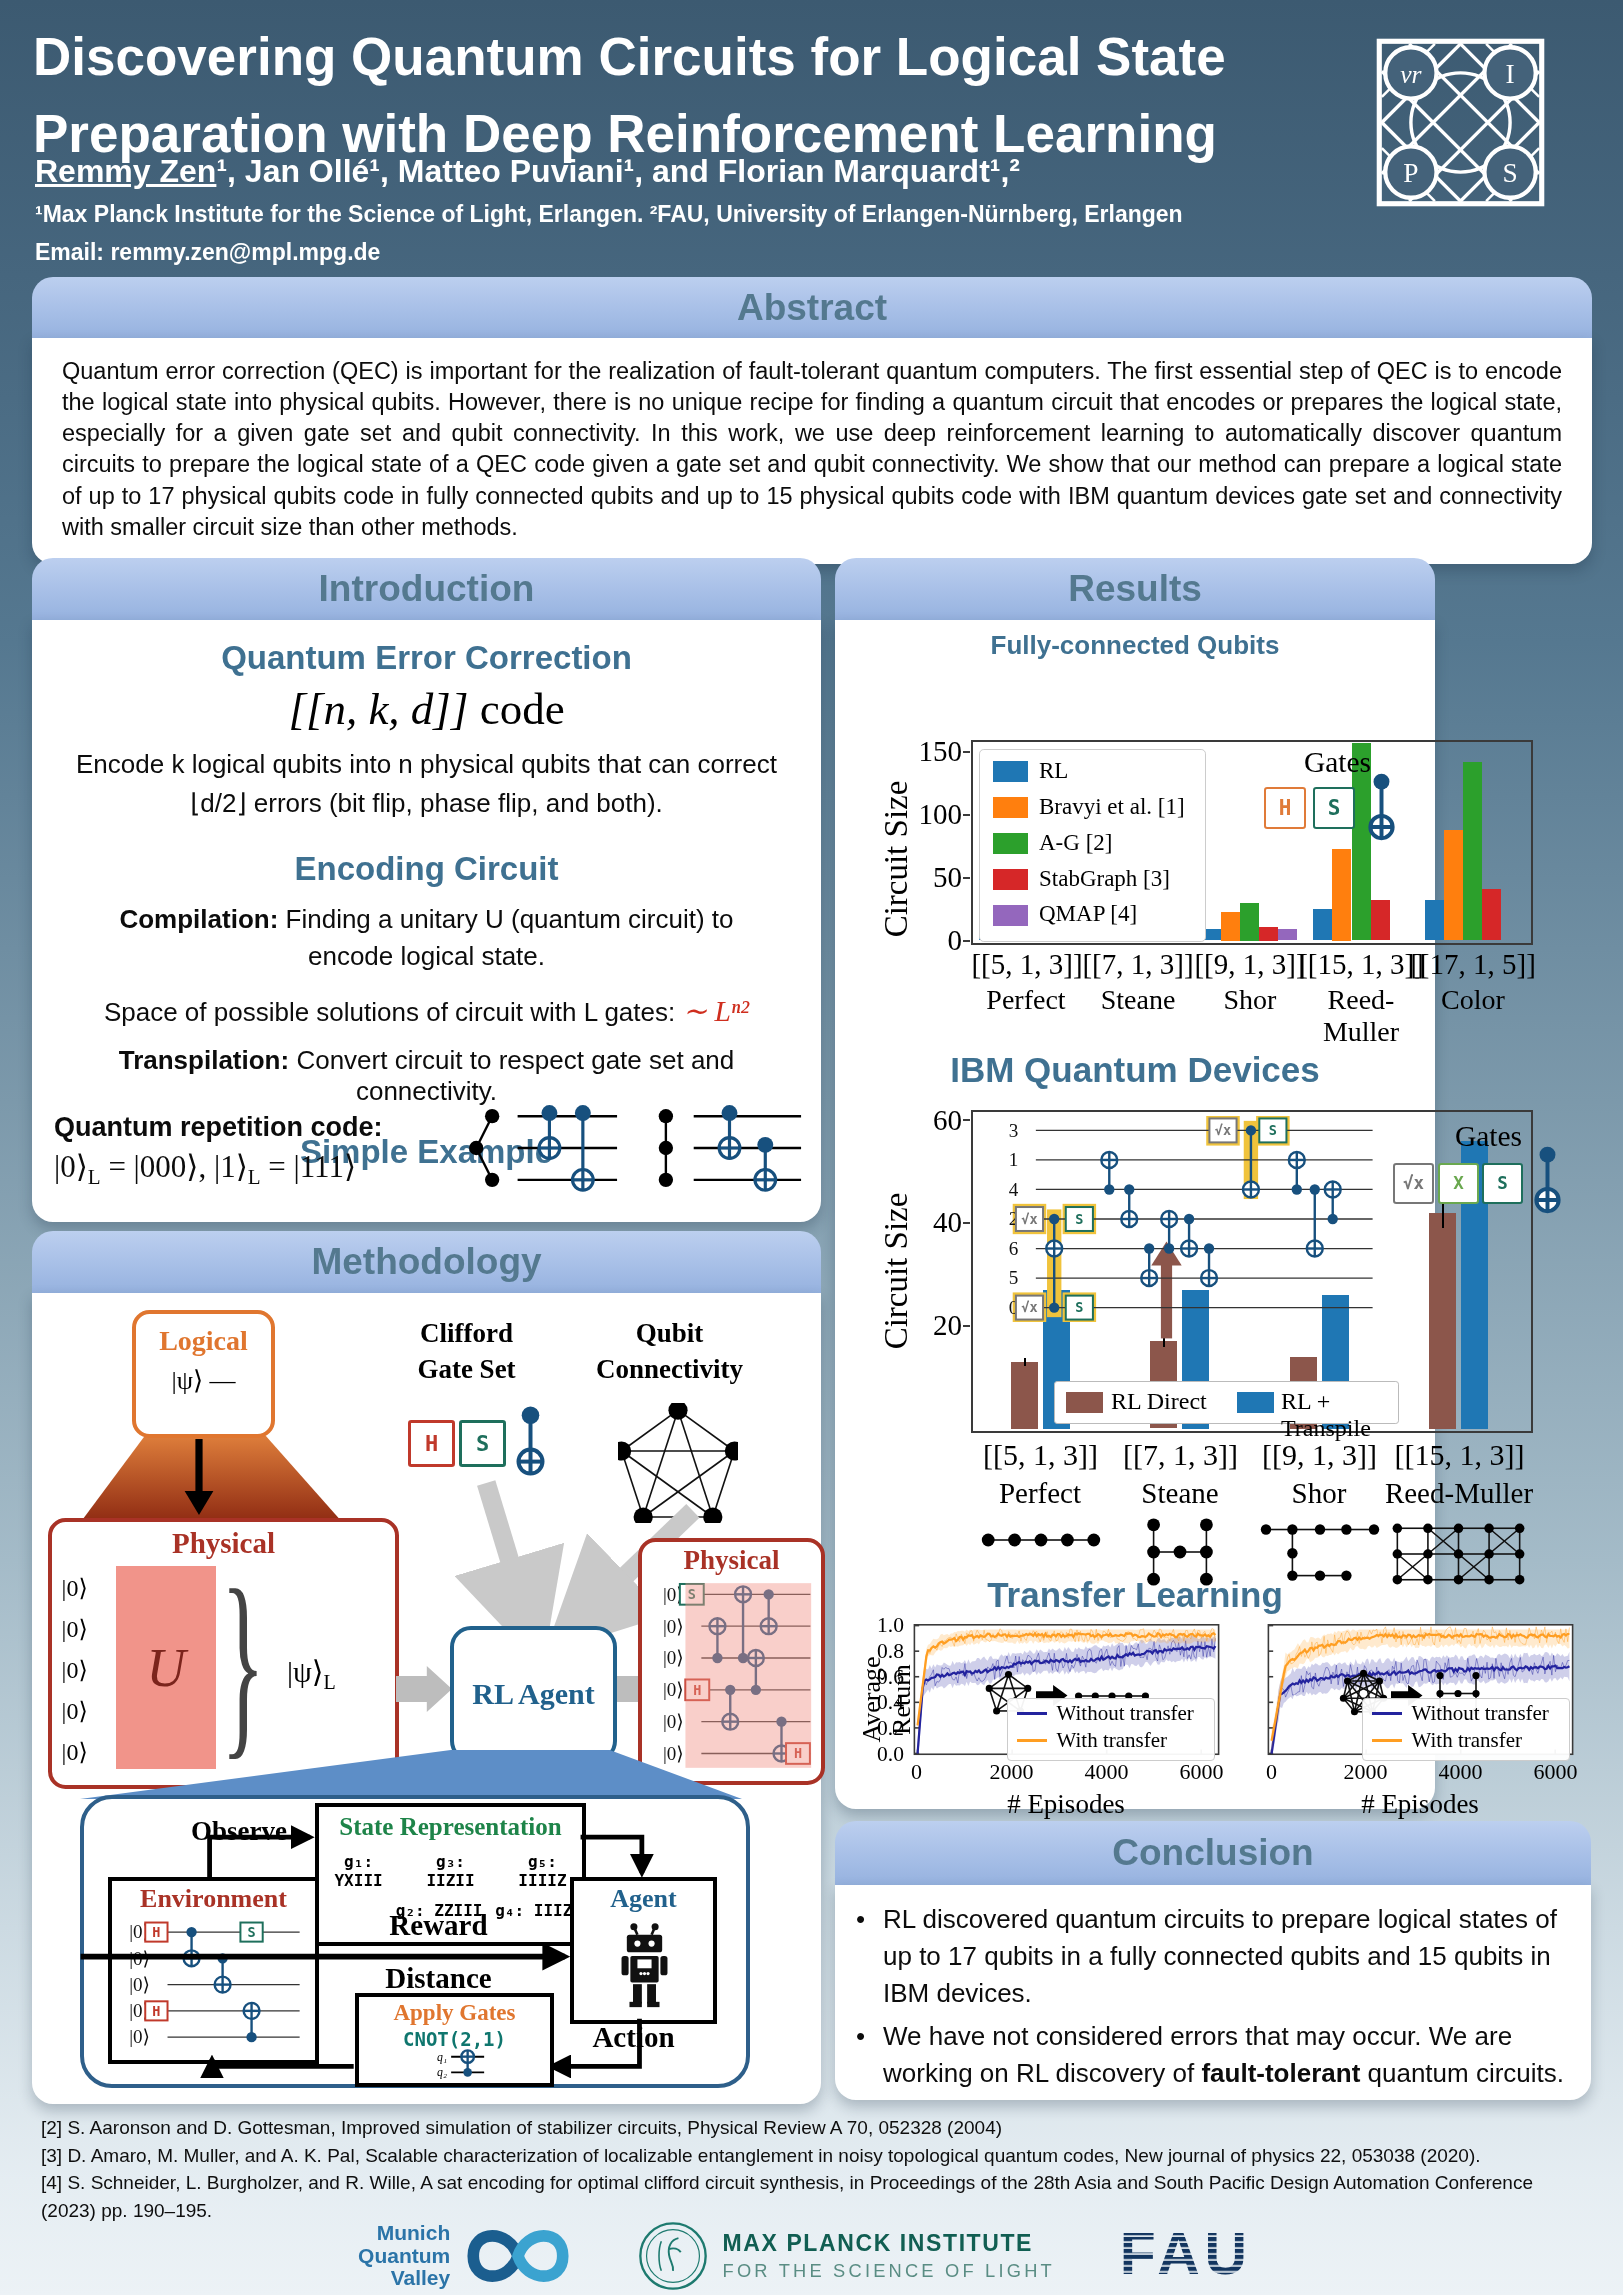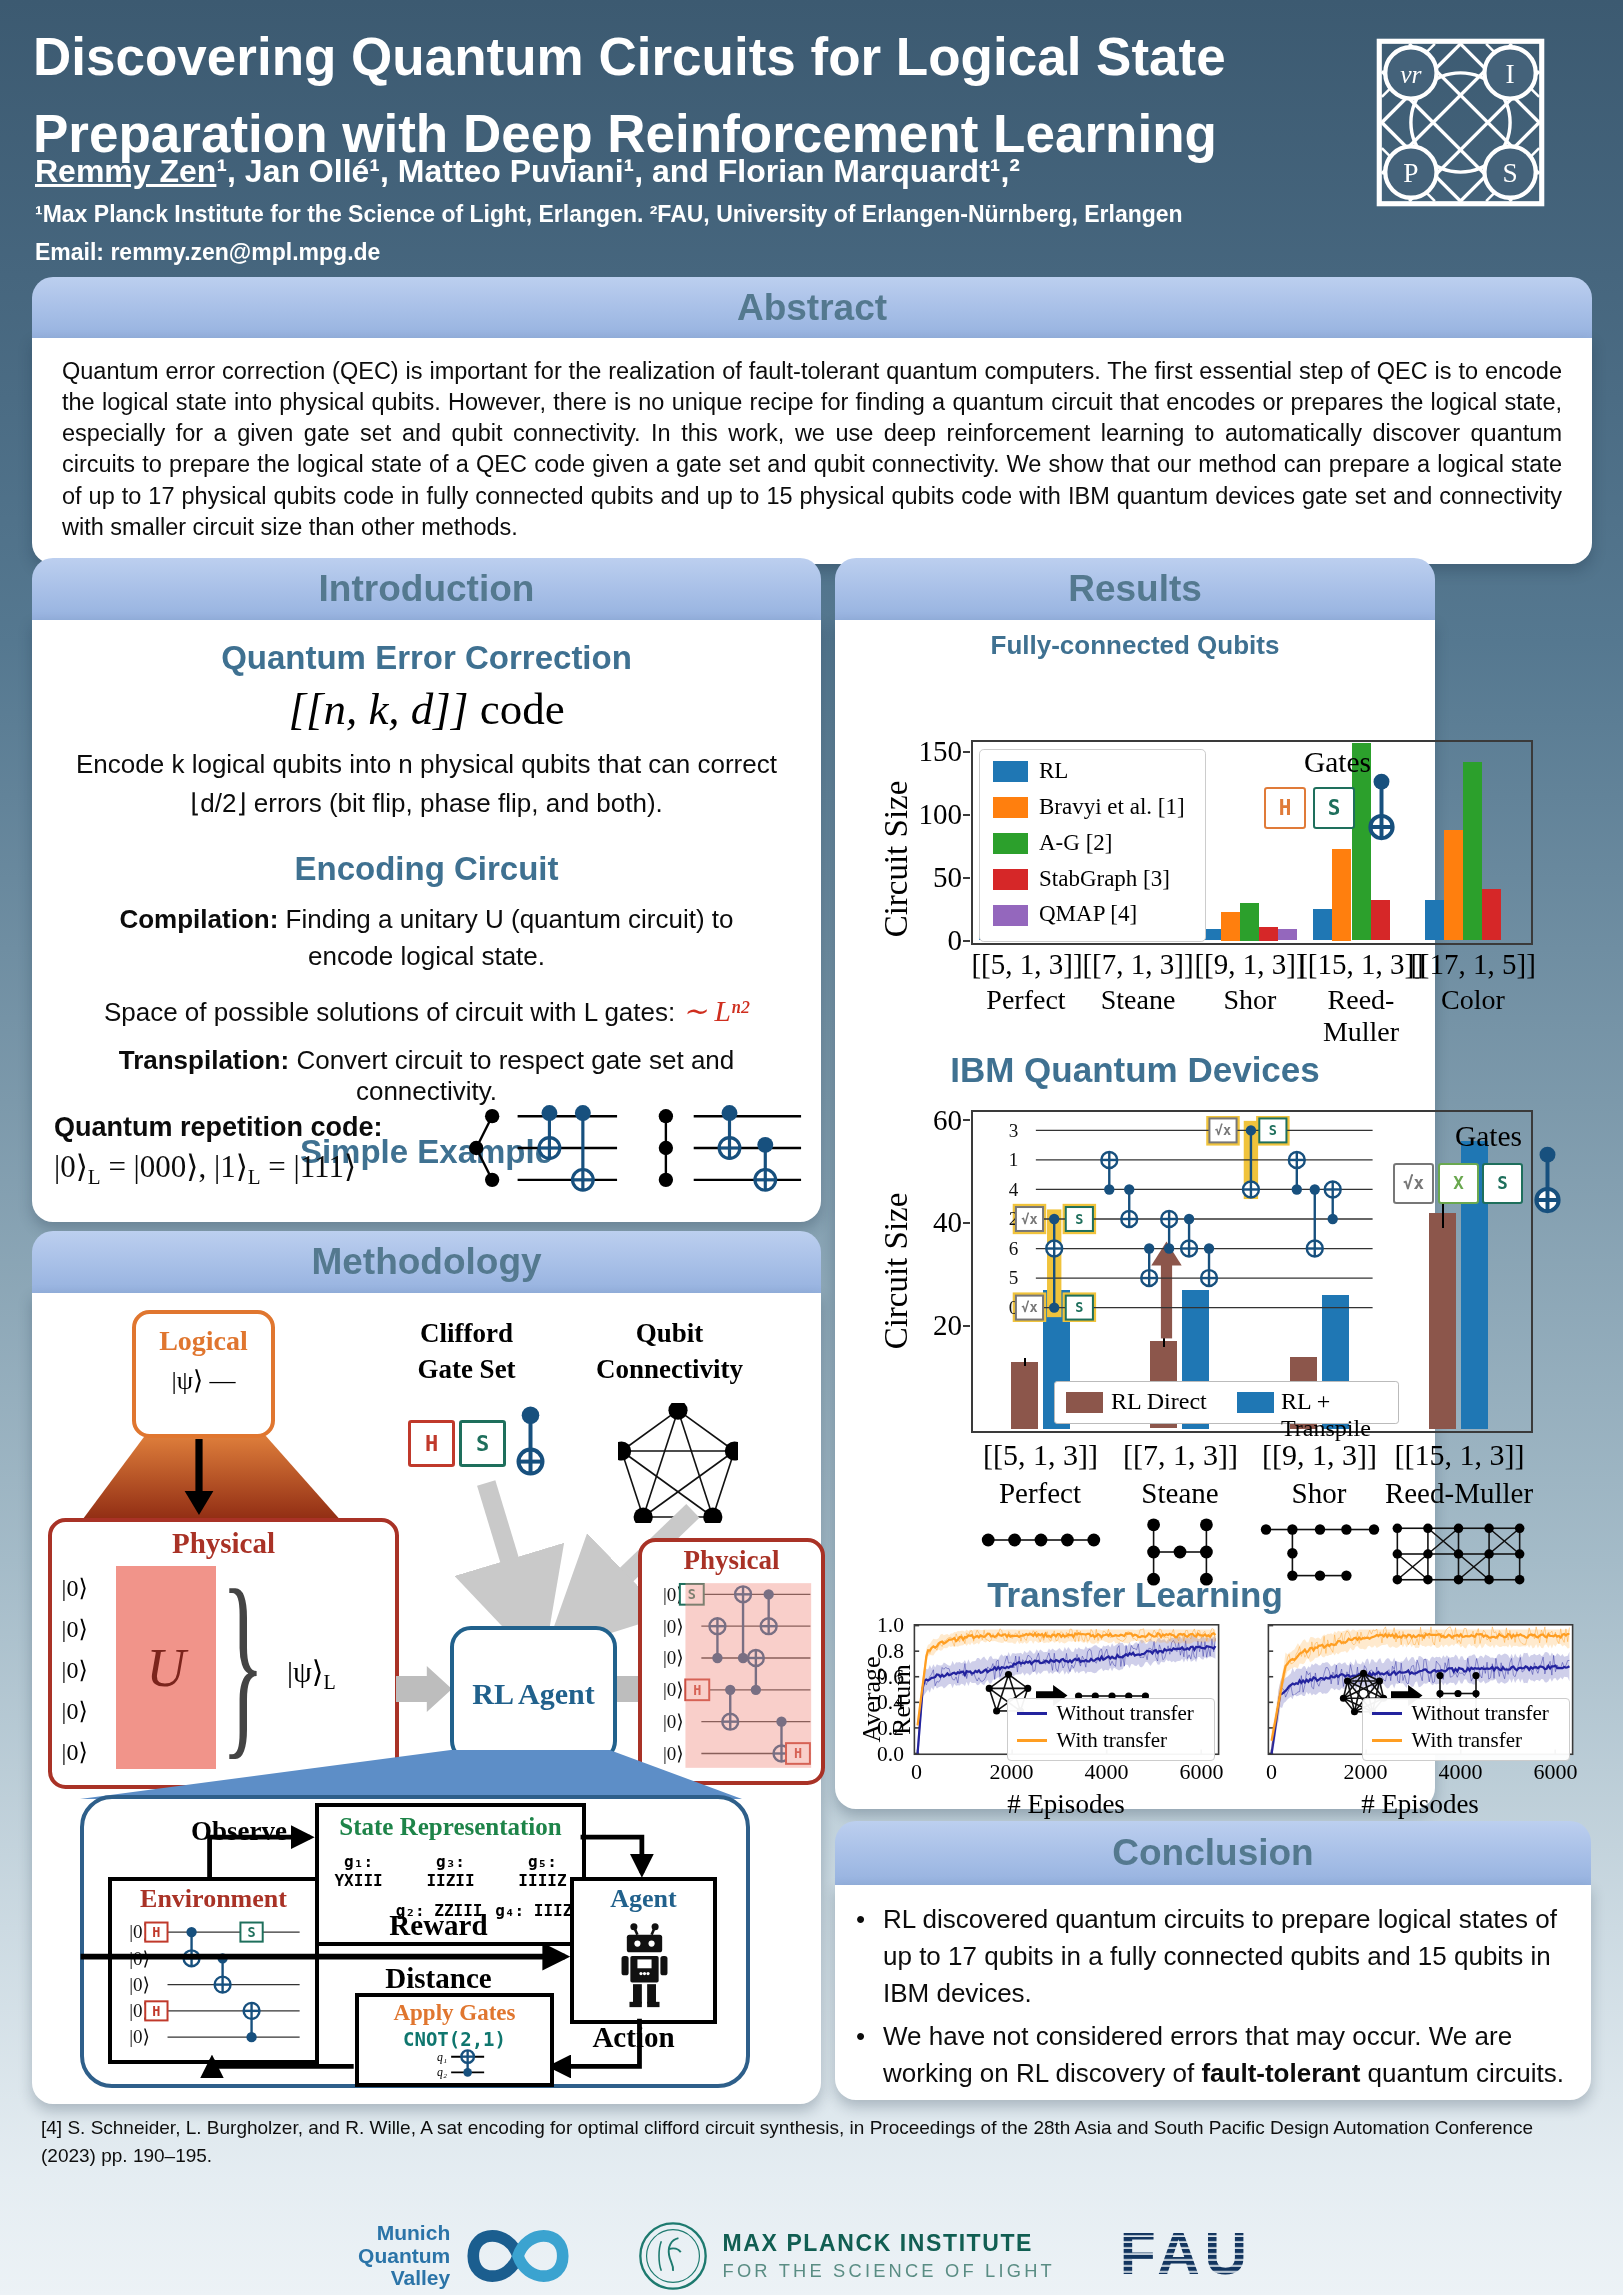--- a/index.html
+++ b/index.html
@@ -823,20 +823,22 @@
         <div>RL discovered quantum circuits to prepare logical states of up to 17 qubits in a fully connected qubits and 15 qubits in IBM devices.</div>
       </div>
     <div class="bullet" style="margin-top:6.4px;">
         <div class="dot">•</div>
         <div><span>We have not considered errors that may occur. We are working on RL discovery of </span><b>fault-tolerant</b><span> quantum circuits.</span></div>
       </div>
   </div>
 </div>
 
 <div class="abs" style="left:41px;top:2114px;width:1546px;font-size:19px;line-height:1.45;color:#0e0e0e;">
+  <div>[2] S. Aaronson and D. Gottesman, Improved simulation of stabilizer circuits, Physical Review A 70, 052328 (2004)</div>
+  <div>[3] D. Amaro, M. Muller, and A. K. Pal, Scalable characterization of localizable entanglement in noisy topological quantum codes, New journal of physics 22, 053038 (2020).</div>
   <div>[4] S. Schneider, L. Burgholzer, and R. Wille, A sat encoding for optimal clifford circuit synthesis, in Proceedings of the 28th Asia and South Pacific Design Automation Conference (2023) pp. 190–195.</div>
 </div>
 
 <div class="abs" style="left:0;top:2217px;width:1624px;height:78px;display:flex;align-items:center;justify-content:center;gap:60px;">
   <div style="display:flex;align-items:center;gap:8px;">
     <div style="text-align:right;font-weight:bold;font-size:21px;line-height:1.08;color:#2b74a8;">
       <div>Munich</div>
         <div>Quantum</div>
         <div>Valley</div>
     </div>

